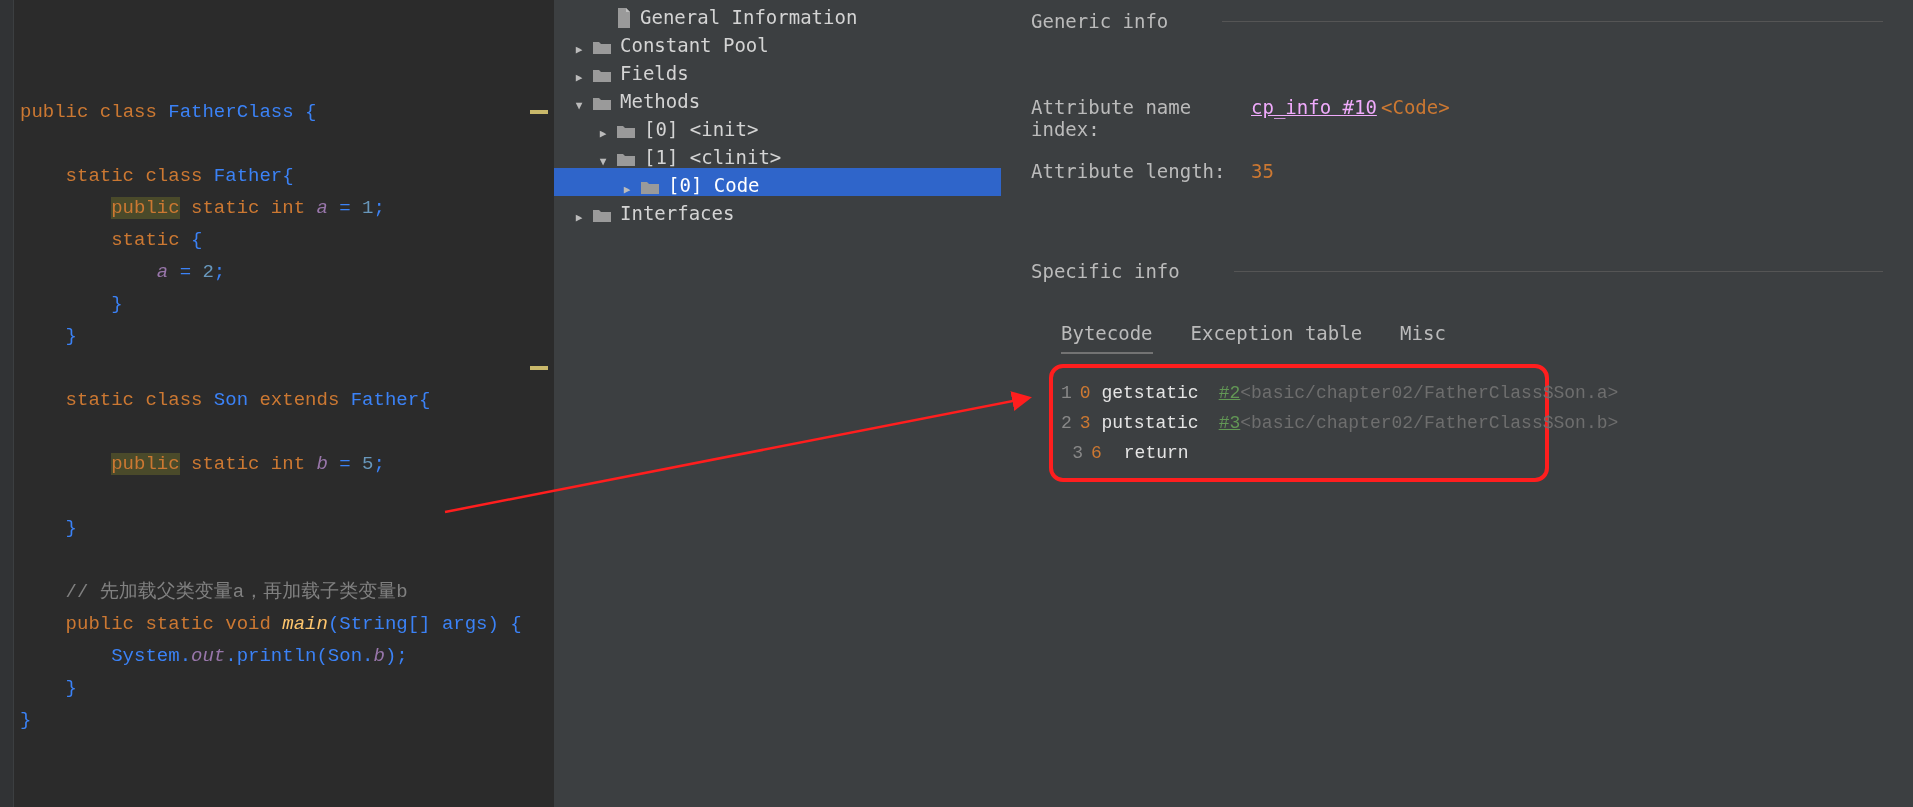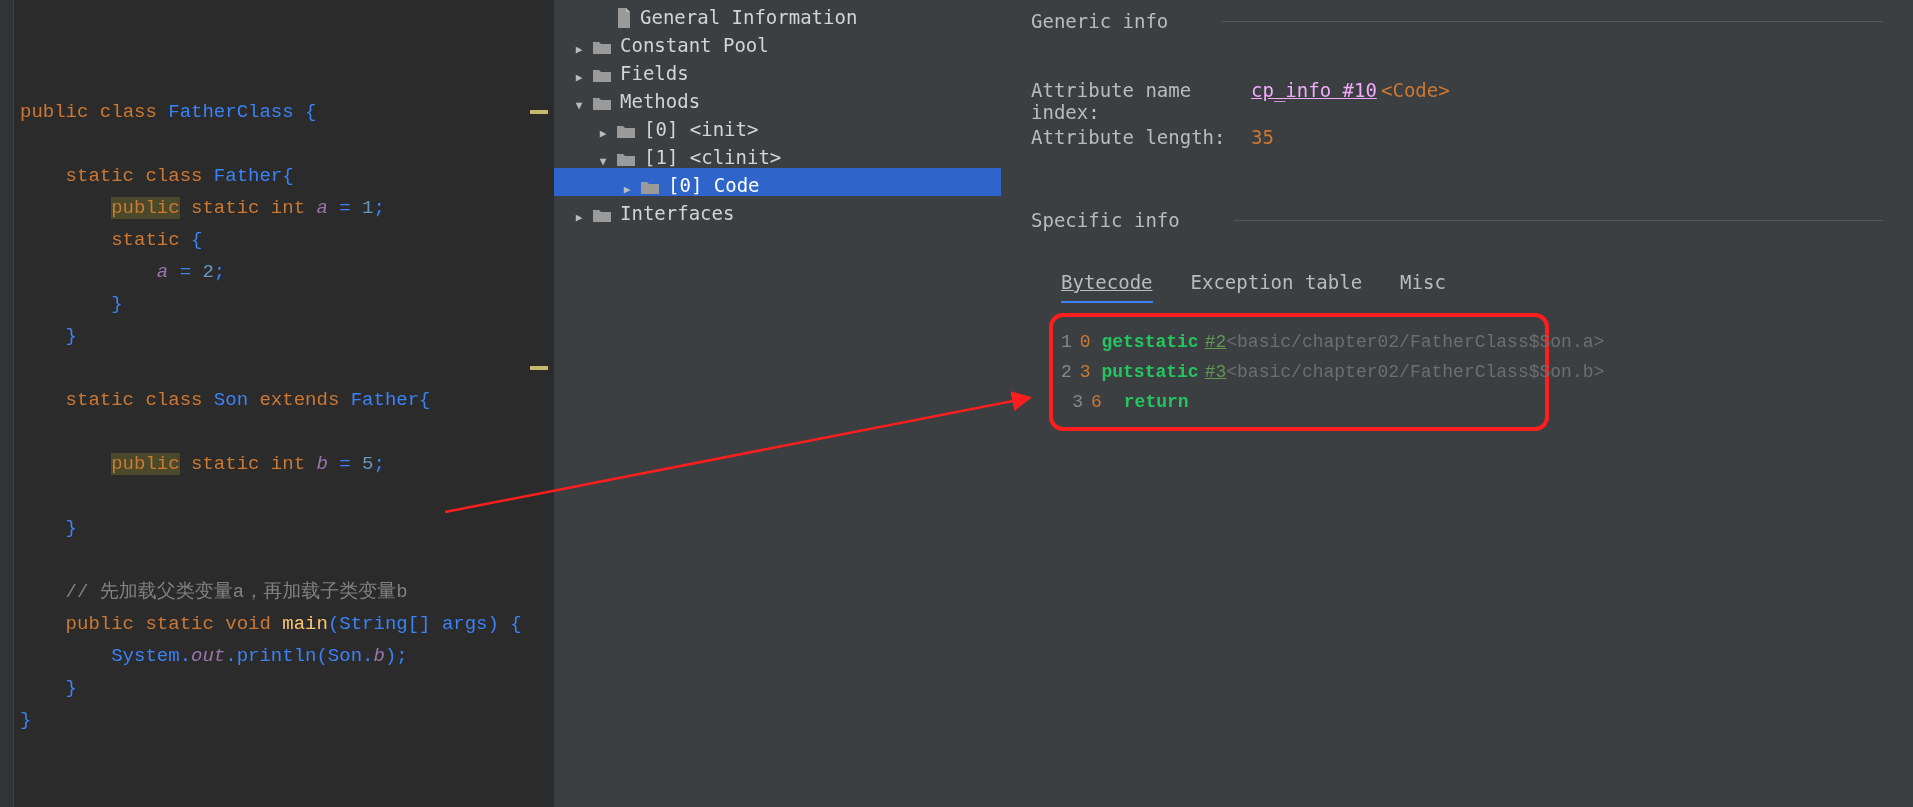--- a/index.html
+++ b/index.html
@@ -30,21 +30,21 @@
     width: 14px;
     height: 100%;
     background: #313335;
     border-right: 1px solid #3c3f41;
   }
   .kw { color: #cc7832; }
   .ident { color: #3b82f6; }
   .field { color: #9876aa; font-style: italic; }
   .num { color: #6897bb; }
   .comment { color: #808080; }
-  .method { color: #ffc66d; }
+  .method { color: #ffc66d; font-style: italic; }
   .hl { background: #4a4a2a; }
   .change-mark {
     position: absolute;
     right: 6px;
     width: 18px;
     height: 4px;
     background: #c9b86a;
   }
 
   
@@ -109,57 +109,57 @@
     display: flex;
     align-items: center;
     gap: 36px;
   }
   .section-title .rule {
     flex: 1;
     height: 1px;
     background: #555;
     margin-left: 18px;
   }
-  .kv-row { display: flex; margin: 3px 0; }
+  .kv-row { display: flex; margin: 20px 0; }
   .kv-label { width: 220px; color: #bbbbbb; }
   .kv-link { color: #f0abfc; text-decoration: underline; width: 130px; }
   .kv-bracket { color: #cc7832; }
   .kv-num { color: #cc7832; }
 
   .tabs {
     display: flex;
     gap: 38px;
     margin-top: 30px;
     padding-left: 30px;
   }
   .tab {
     color: #bbbbbb;
     padding: 4px 0 8px 0;
     cursor: pointer;
   }
-  .tab.active { border-bottom: 2px solid #3b82f6; text-decoration: underline; }
+  .tab.active { border-bottom: 2px solid #737373; }
 
   .bytecode-box {
     margin-top: 10px;
     border: 4px solid #ff1e1e;
     border-radius: 14px;
     padding: 10px 8px 10px 8px;
     margin-left: 18px;
     width: 500px;
   }
   .bc-row {
     display: flex;
     font-family: "Courier New", monospace;
     font-size: 18px;
     line-height: 30px;
     white-space: pre;
   }
   .bc-idx { color: #888; width: 22px; text-align: right; margin-right: 8px;}
   .bc-off { color: #cc7832; width: 22px; }
-  .bc-op  { color: #22c55e; font-weight: bold; margin-right: 6px;}
+  .bc-op  { color: #e5e5e5; font-weight: normal; margin-right: 20px;}
   .bc-ref { color: #629755; text-decoration: underline; }
   .bc-cmt { color: #6e6e6e; }
 
   
   .arrow-svg {
     position: absolute;
     pointer-events: none;
     left: 0;
     top: 0;
   }

